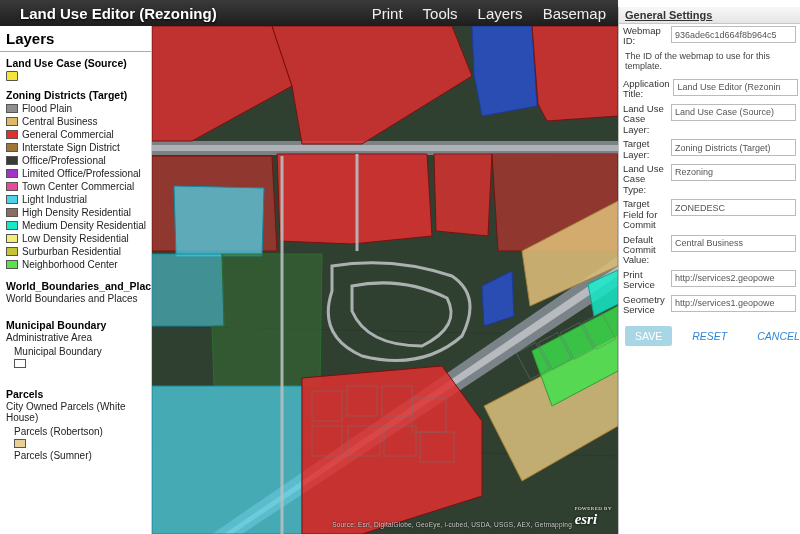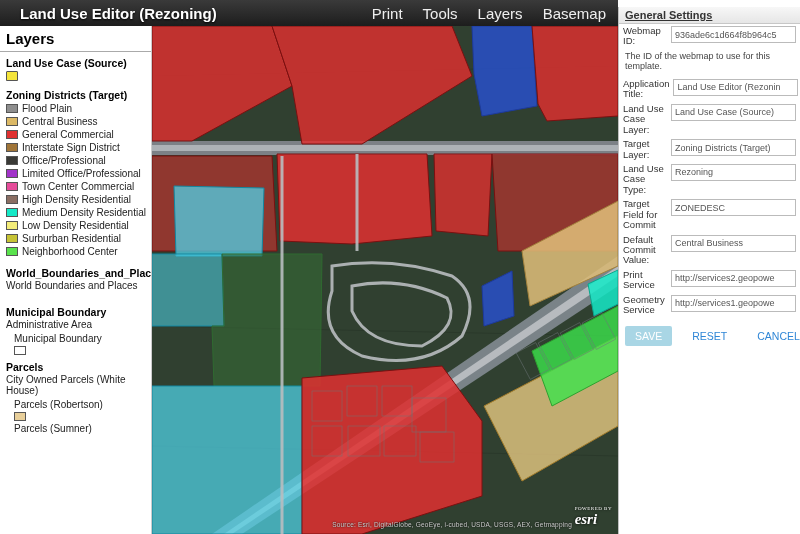--- a/index.html
+++ b/index.html
@@ -22,21 +22,21 @@
   
   .settings { position:absolute; right:0; top:7px; width:182px; height:534px; background:#fff; border-left:1px solid #c0c0c0; font-size:10px; color:#333; }
   .set-hdr { background:linear-gradient(#f7f7f7,#e6e6e6); border-bottom:1px solid #c7c7c7; padding:2px 6px; font-weight:bold; font-size:11px; text-decoration: underline;}
   .set-row { display:flex; padding:2px 4px; gap:4px;}
   .set-row label { width:74px; font-size:9.5px; line-height:1.1; }
   .set-row input { flex:1; height:17px; border:1px solid #bbb; font-size:9px; padding:0 3px; color:#555;}
   .set-desc { font-size:9px; color:#444; padding:2px 6px 6px; }
   .set-btns { display:flex; gap:10px; padding:8px 6px; font-size:10.5px;}
   .btn { padding:4px 10px; border-radius:2px; cursor:pointer; }
   .btn-save { background:#a9d6e5; color:#fff; }
-  .btn-link { color:#2f86d6; }
+  .btn-link { color:#2f86d6;font-style:italic; }
   
   .map { position:absolute; left:152px; top:26px; width:466px; height:508px; background:#233321; overflow:hidden; }
   .map svg { width:100%; height:100%; display:block; }
   .esri { position:absolute; right:6px; bottom:6px; color:#fff; font-style:italic; font-weight:bold; font-size:15px; font-family:Georgia, serif; text-shadow:0 0 3px #000;margin-left:32px;}
   .esri small{ display:block; font-size:5px; font-style:normal; font-weight:normal; text-align:right; letter-spacing:0.5px;}
   .attrib { position:absolute; right:46px; bottom:6px; color:#ccc; font-size:6.5px; letter-spacing:0.2px; text-shadow:0 0 2px #000; white-space:nowrap;}
 </style>
 </head>
 <body>
 
@@ -82,20 +82,24 @@
     </div>
   <div class="lgd">
       <span class="sw" style="background:#a233c9"></span>
       <span class="lbl">Limited Office/Professional</span>
     </div>
   <div class="lgd">
       <span class="sw" style="background:#e64c9a"></span>
       <span class="lbl">Town Center Commercial</span>
     </div>
   <div class="lgd">
+      <span class="sw" style="background:#4fd2e8"></span>
+      <span class="lbl">Light Industrial</span>
+    </div>
+  <div class="lgd">
       <span class="sw" style="background:#8a6e63"></span>
       <span class="lbl">High Density Residential</span>
     </div>
   <div class="lgd">
       <span class="sw" style="background:#15e9c7"></span>
       <span class="lbl">Medium Density Residential</span>
     </div>
   <div class="lgd">
       <span class="sw" style="background:#f3ec79"></span>
       <span class="lbl">Low Density Residential</span>
@@ -114,21 +118,21 @@
 
   <div class="grp-title" style="margin-top:10px">Municipal Boundary</div>
   <div class="grp-sub">Administrative Area</div>
   <div class="lgd" style="padding-left:14px">
     <span class="lbl">Municipal Boundary</span>
   </div>
   <div class="lgd" style="padding-left:14px">
     <span class="sw" style="background:#fff"></span>
   </div>
 
-  <div class="grp-title" style="margin-top:2px">Parcels</div>
+  <div class="grp-title" style="margin-top:16px">Parcels</div>
   <div class="grp-sub">City Owned Parcels (White House)</div>
   <div class="lgd" style="padding-left:14px">
       <span class="lbl">Parcels (Robertson)</span>
     </div>
   <div class="lgd" style="padding-left:14px">
       <span class="sw" style="background:#e8cf9a"></span>
     </div>
   <div class="lgd" style="padding-left:14px">
       <span class="lbl">Parcels (Sumner)</span>
     </div>

